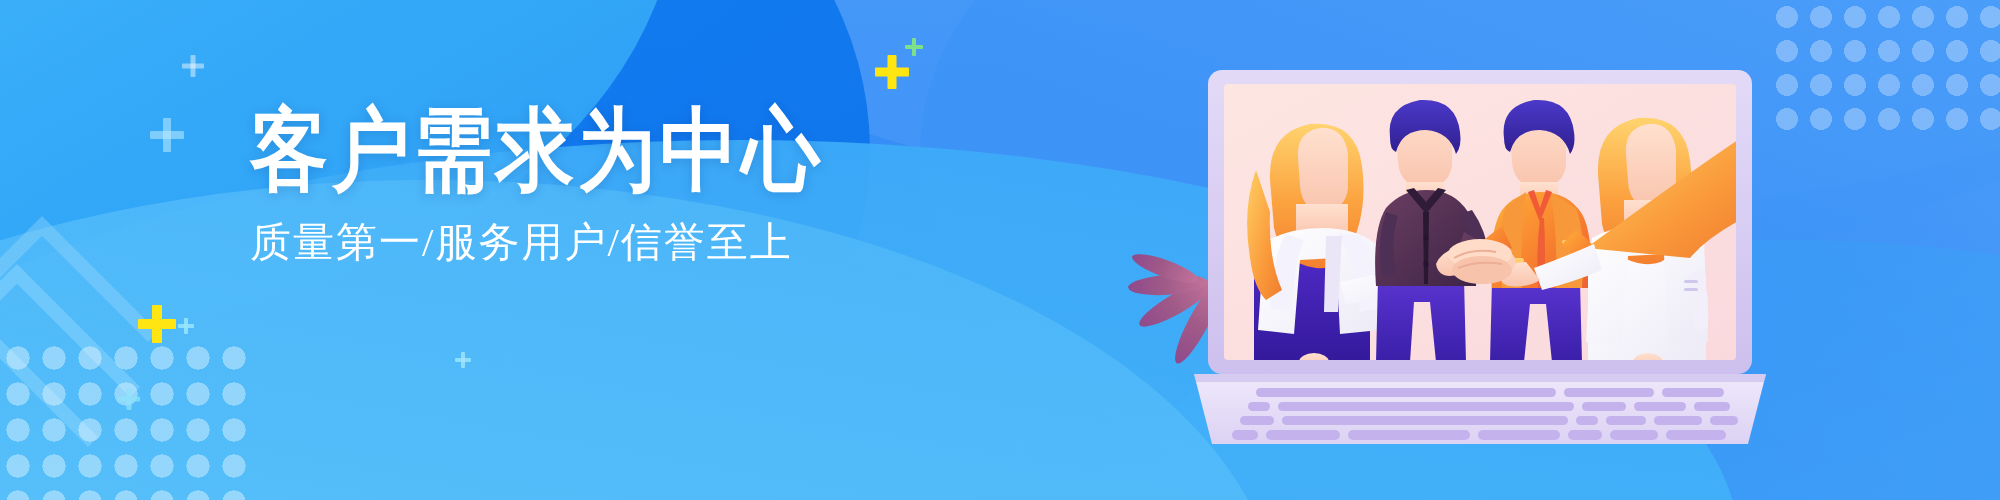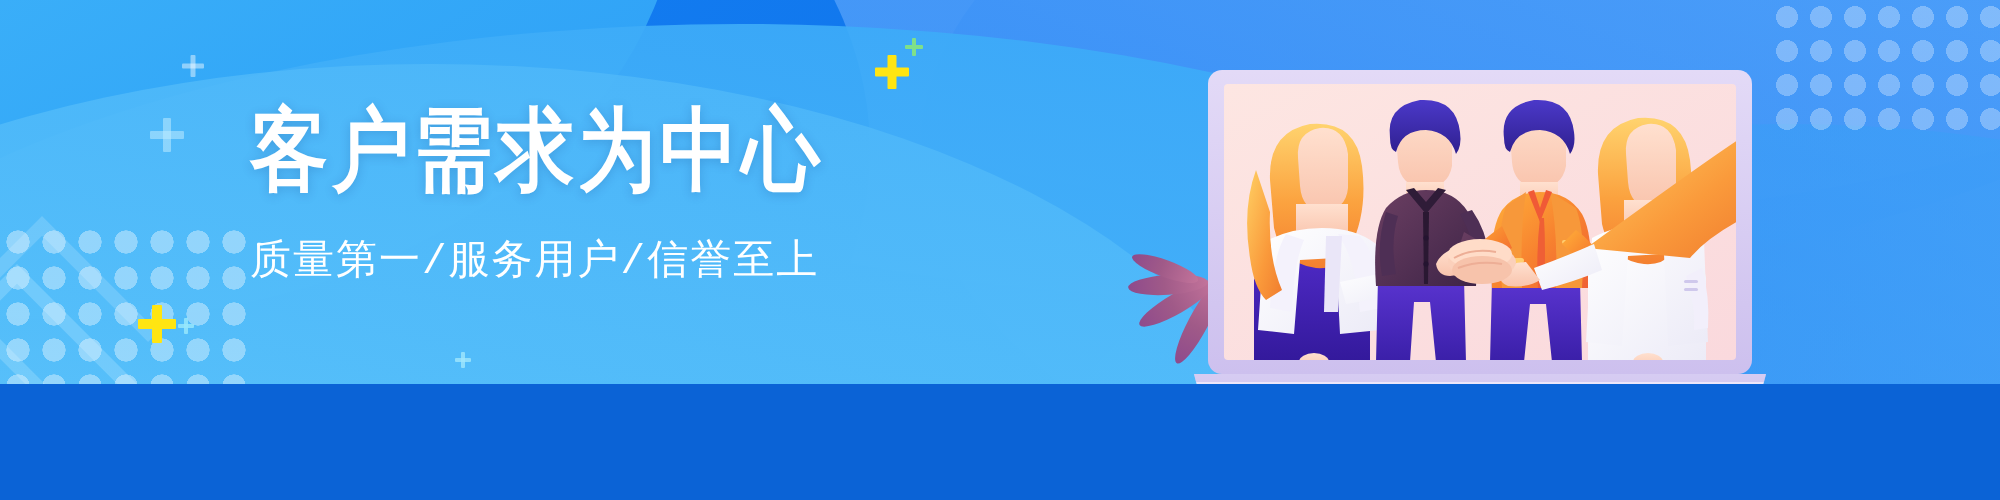--- a/index.html
+++ b/index.html
@@ -1,20 +1,20 @@
 <!DOCTYPE html>
 <html><head>
 <meta charset="utf-8">
 <title>Banner</title>
 <style>
   html,body{margin:0;padding:0;background:#0b63d6;}
   body{font-family:"Liberation Sans","DejaVu Sans",sans-serif;}
 
   .banner{
-    position:relative;width:2000px;height:384px;overflow:hidden;
+    position:relative;width:2000px;height:500px;overflow:hidden;
     background:linear-gradient(100deg,#2aa8f5 0%,#1a8bf0 18%,#1277ee 38%,#1570ef 58%,#2f86f4 78%,#4f9bf8 100%);
   }
 
   
   .wave{position:absolute;pointer-events:none;}
 
   .w-deep-left{
     left:-380px;top:-300px;width:1250px;height:900px;border-radius:50%;
     background:linear-gradient(140deg,#1e96f7 0%,#0f79ef 60%,#0d6fe8 100%);opacity:.95;
   }
@@ -86,23 +86,23 @@
   
   .copy{position:absolute;left:250px;top:104px;width:620px;z-index:6;}
   .headline{
     color:#fff;font-size:78px;line-height:1;font-weight:700;
     letter-spacing:4px;white-space:nowrap;
     font-family:"DejaVu Sans","Liberation Sans",sans-serif;
     transform:scaleY(1.16);transform-origin:left top;
     text-shadow:0 2px 10px rgba(0,40,110,.18);
   }
   .subline{
-    margin-top:60px;color:#fff;font-size:41px;line-height:1;
+    margin-top:40px;color:#fff;font-size:41px;line-height:1;
     font-weight:400;letter-spacing:2px;white-space:nowrap;
-    font-family:Liberation Mono, monospace;
+    font-family:Liberation Serif, serif;
   }
 
   
   .laptop{position:absolute;left:1190px;top:62px;width:580px;height:390px;z-index:5;}
 
   
   .fronds{position:absolute;z-index:4;pointer-events:none;}
   .fronds.left{left:1128px;top:272px;}
   .fronds.right{left:1700px;top:272px;transform:scaleX(-1);}
   .frond{position:absolute;width:92px;height:20px;border-radius:50%;

